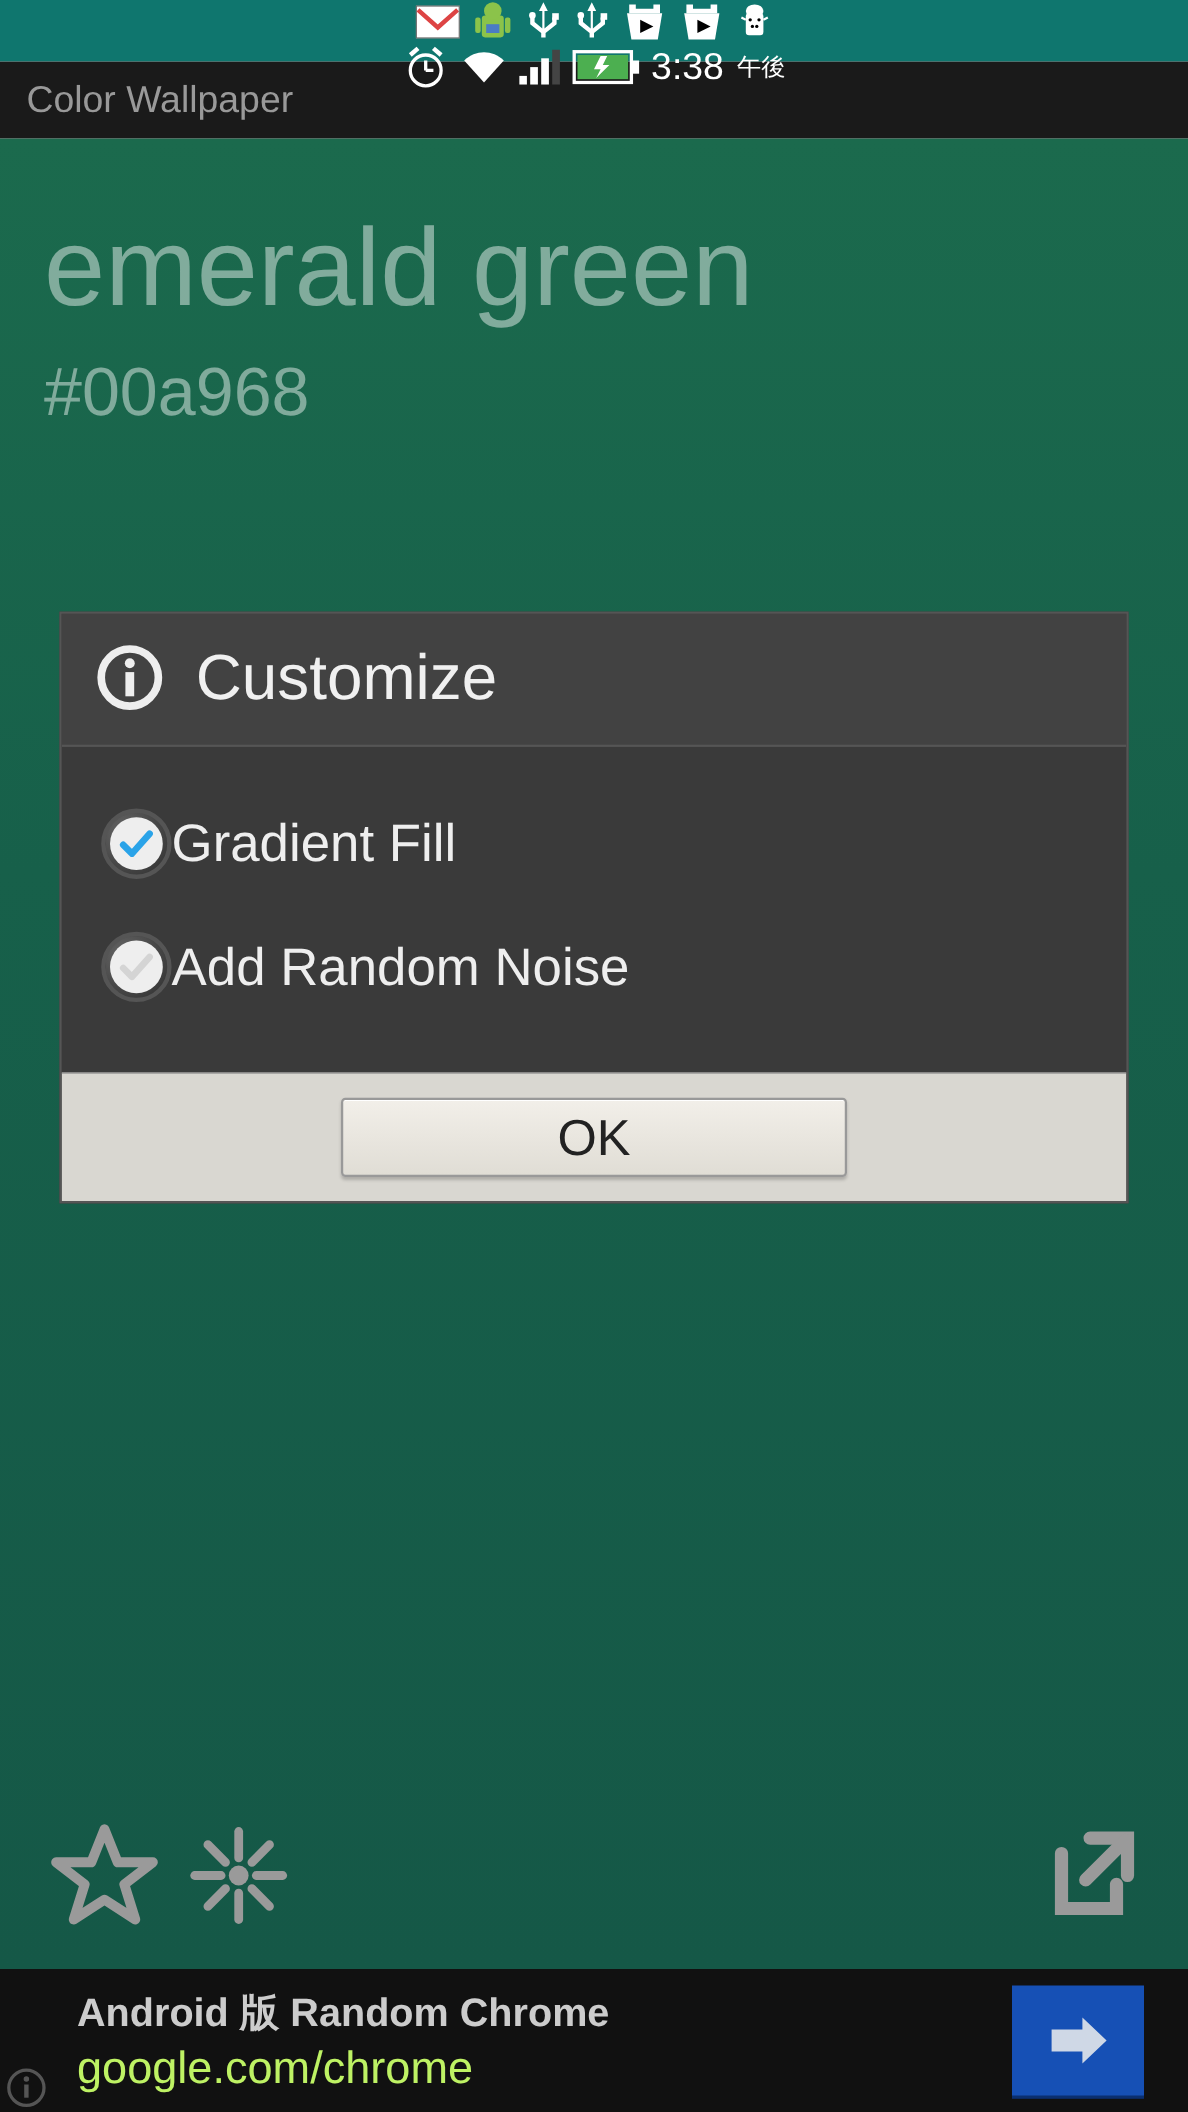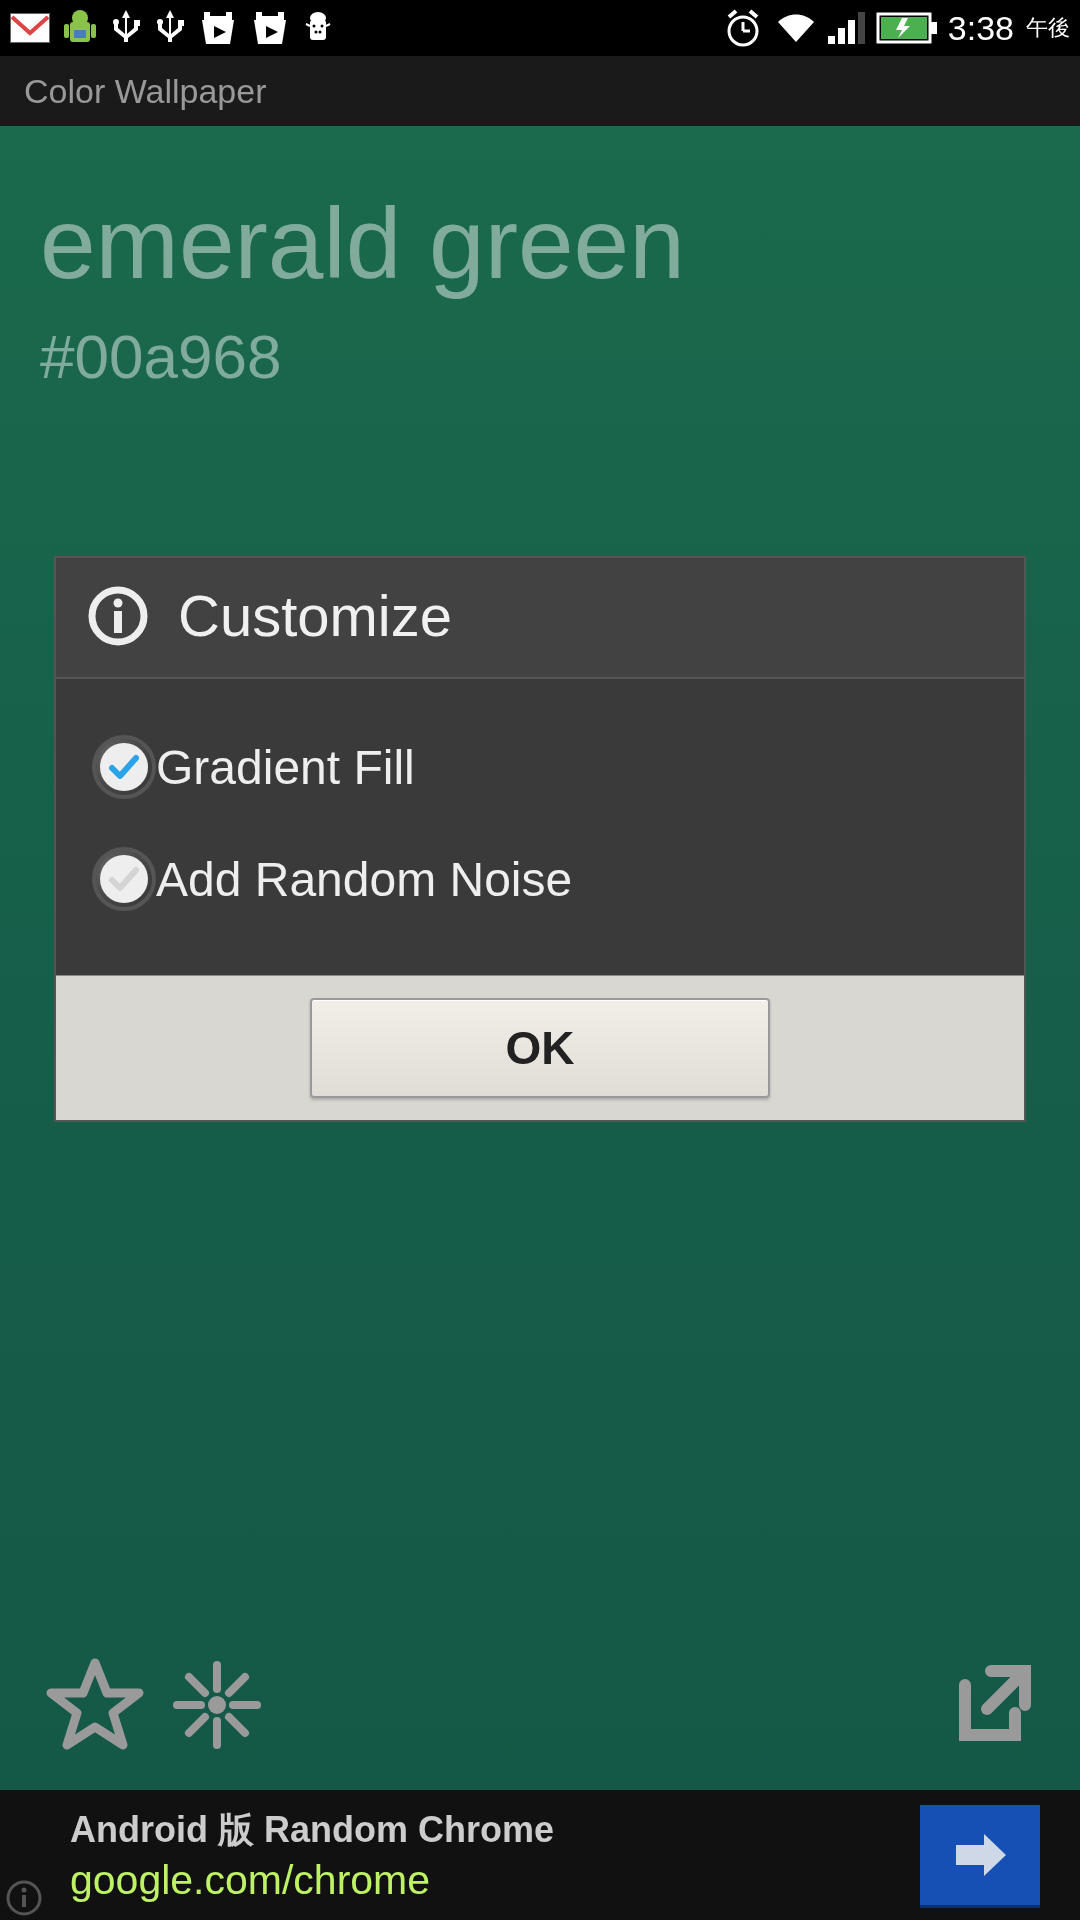--- a/index.html
+++ b/index.html
@@ -1,24 +1,25 @@
 <!DOCTYPE html>
 <html><head>
 <meta charset="utf-8">
 <style>
 * { margin: 0; padding: 0; box-sizing: border-box; }
 html, body { width: 1080px; height: 1920px; overflow: hidden; font-family: Arial, sans-serif; }
 
 .status-bar {
   height: 56px;
-  background: #000000;
+  background: #0f766e;
   display: flex;
   align-items: center;
   padding: 0 10px;
   color: #fff;
+  flex-direction: column;
 }
 .status-left { display: flex; gap: 12px; align-items: center; flex: 1; }
 .status-right { display: flex; gap: 10px; align-items: center; }
 .status-right .time { font-size: 34px; color: #fff; }
 .status-right .ampm { font-size: 22px; color: #fff; margin-left: 2px; }
 
 .app-bar {
   height: 70px;
   background: #1a1a1a;
   display: flex;
@@ -91,28 +92,27 @@
 
 .dialog-footer {
   background: #d9d7d1;
   padding: 22px;
   display: flex;
   justify-content: center;
   border-top: 1px solid #888;
 }
 .ok-button {
   width: 460px;
-  height: 100px;
+  height: 72px;
   background: linear-gradient(180deg, #f2efe9 0%, #e0ddd5 100%);
   border: 2px solid #999;
   border-radius: 4px;
   font-size: 46px;
   color: #222;
   box-shadow: inset 0 1px 0 #fff, 0 2px 3px rgba(0,0,0,0.2);
-  font-weight: bold;
 }
 
 .bottom-actions {
   position: absolute;
   bottom: 30px;
   left: 40px;
   right: 40px;
   display: flex;
   align-items: center;
 }

